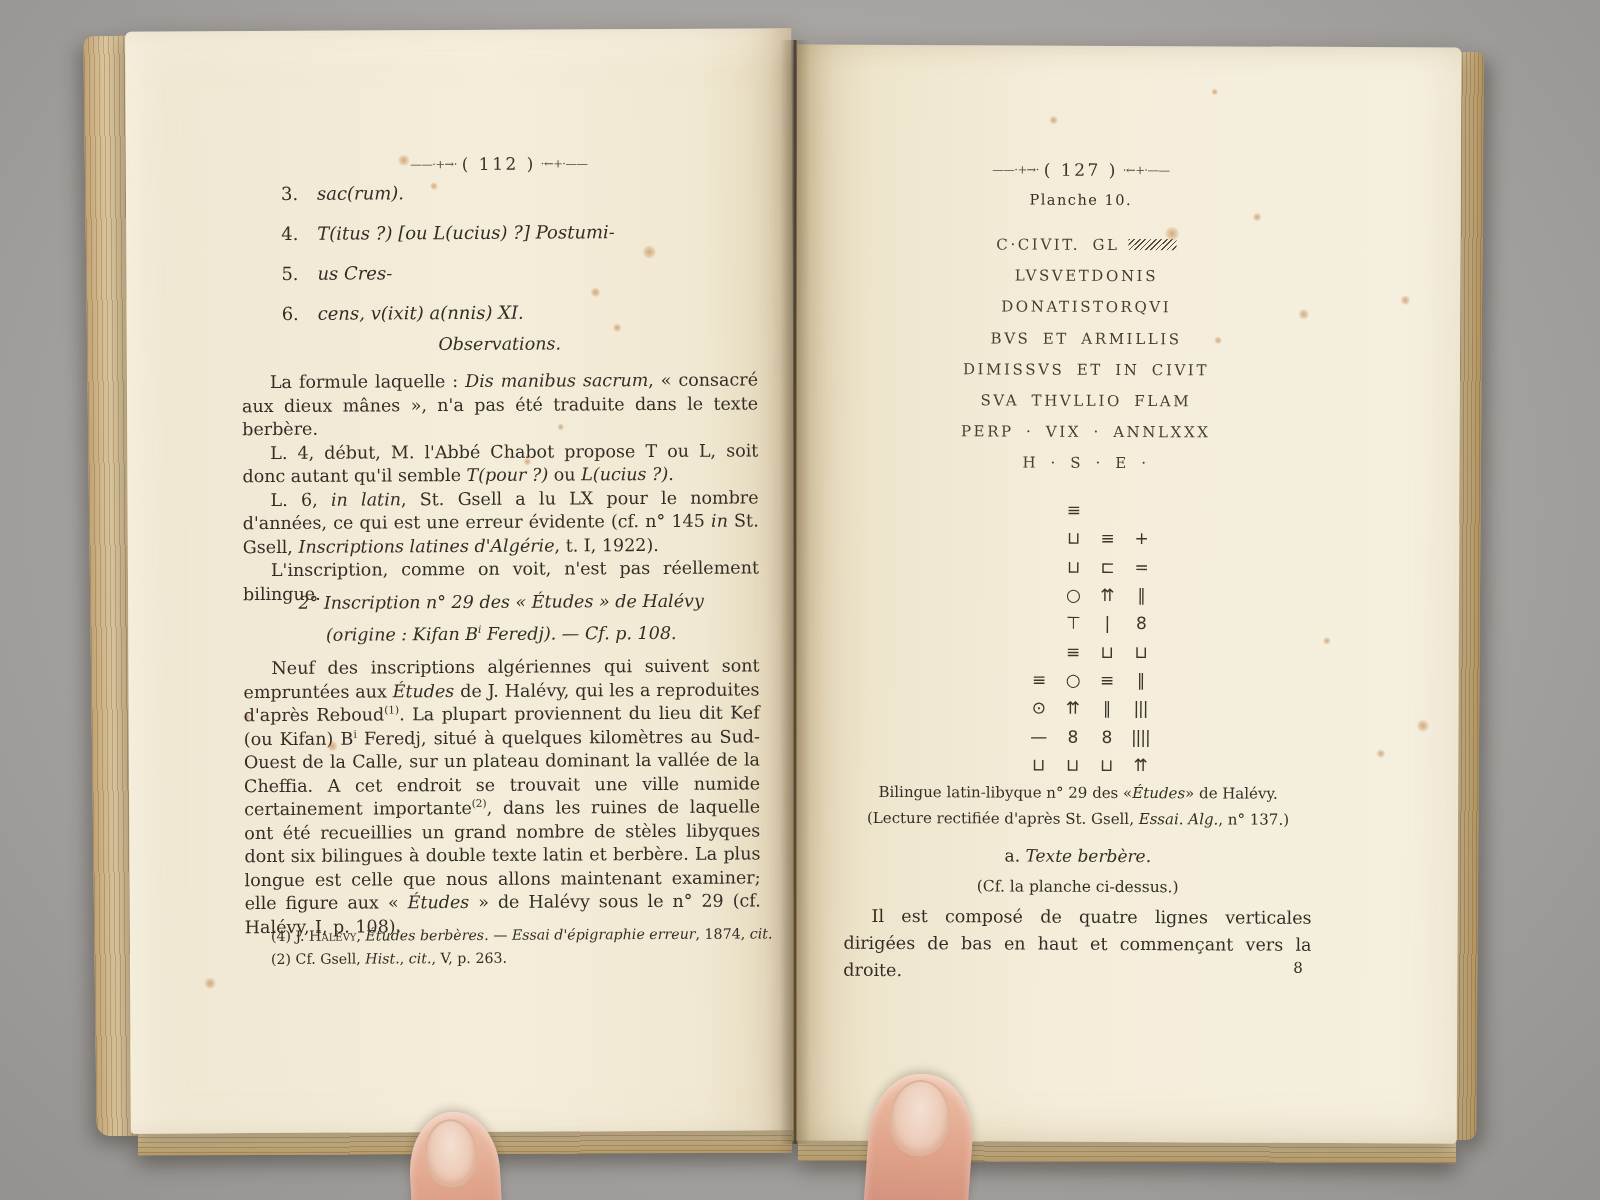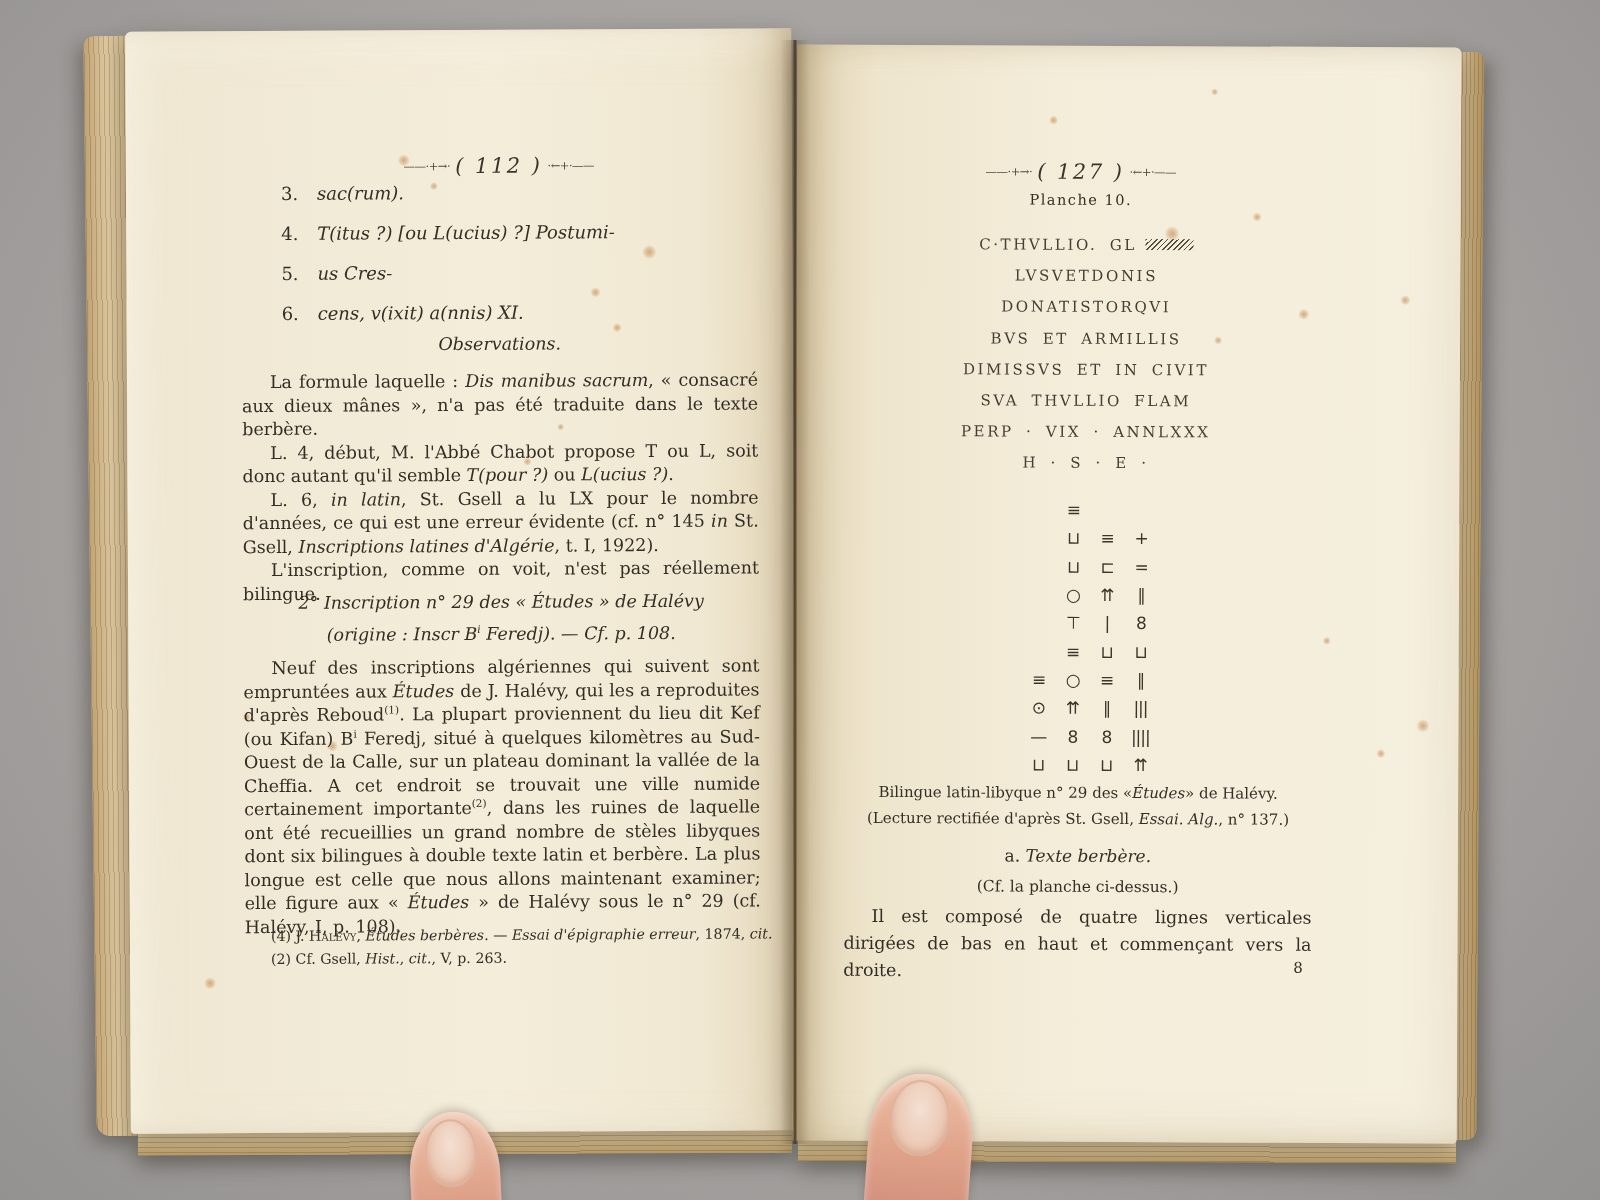--- a/index.html
+++ b/index.html
@@ -45,21 +45,21 @@
 
   
   .it{font-style:italic;}
   .sc{font-variant:small-caps;}
   .sup{vertical-align:super;font-size:.6em;line-height:0;}
   .abs{position:absolute;}
   .para{margin:0;text-align:justify;text-indent:28px;hyphens:none;}
 
   .pg-header{display:flex;justify-content:center;align-items:center;gap:5px;color:#3a342b;}
   .orn{font-size:11.5px;letter-spacing:-.5px;opacity:.9;}
-  .pgnum{font-size:21px;letter-spacing:2.5px;font-style:italic;}
+  .pgnum{font-size:17px;letter-spacing:2.5px;}
 
   
   .lp-col{left:115px;width:516px;}
   .lp-header{top:124px;}
   .lp-list{top:152px;font-size:18px;}
   .lp-list .row{height:40px;display:flex;}
   .lp-list .num{width:36px;margin-left:40px;}
   .obs-title{top:304px;text-align:center;font-size:17.5px;}
   .obs-block{top:340px;font-size:17.5px;line-height:23.5px;}
   .sec-head{top:562px;text-align:center;font-size:17.5px;}
@@ -157,21 +157,21 @@
     <div class="abs lp-col obs-title it">Observations.</div>
 
     <div class="abs lp-col obs-block">
       <p class="para"><span>La formule laquelle : </span><span class="it">Dis manibus sacrum</span><span>, « consacré aux dieux mânes », n'a pas été traduite dans le texte berbère.</span></p>
       <p class="para"><span>L. 4, début, M. l'Abbé Chabot propose T ou L, soit donc autant qu'il semble </span><span class="it">T(pour ?)</span><span> ou </span><span class="it">L(ucius ?)</span><span>.</span></p>
       <p class="para"><span>L. 6, </span><span class="it">in latin</span><span>, St. Gsell a lu LX pour le nombre d'années, ce qui est une erreur évidente (cf. n° 145 </span><span class="it">in</span><span> St. Gsell, </span><span class="it">Inscriptions latines d'Algérie</span><span>, t. I, 1922).</span></p>
       <p class="para">L'inscription, comme on voit, n'est pas réellement bilingue.</p>
     </div>
 
     <div class="abs lp-col sec-head it">2° Inscription n° 29 des « Études » de Halévy</div>
-    <div class="abs lp-col sec-head2 it"><span>(origine : Inscr B</span><span class="sup">i</span><span> Feredj). — Cf. p. 108.</span></div>
+    <div class="abs lp-col sec-head2 it"><span>(origine : Kifan B</span><span class="sup">i</span><span> Feredj). — Cf. p. 108.</span></div>
 
     <p class="abs lp-col para main-para"><span>Neuf des inscriptions algériennes qui suivent sont empruntées aux </span><span class="it">Études</span><span> de J. Halévy, qui les a reproduites d'après Reboud</span><span class="sup">(1)</span><span>. La plupart proviennent du lieu dit Kef (ou Kifan) B</span><span class="sup">i</span><span> Feredj, situé à quelques kilomètres au Sud-Ouest de la Calle, sur un plateau dominant la vallée de la Cheffia. A cet endroit se trouvait une ville numide certainement importante</span><span class="sup">(2)</span><span>, dans les ruines de laquelle ont été recueillies un grand nombre de stèles libyques dont six bilingues à double texte latin et berbère. La plus longue est celle que nous allons maintenant examiner; elle figure aux « </span><span class="it">Études</span><span> » de Halévy sous le n° 29 (cf. Halévy, I, p. 108).</span></p>
 
     <div class="abs lp-col footnotes">
       <div><span>(4) J. </span><span class="sc">Halévy</span><span>, </span><span class="it">Études berbères.</span><span> — </span><span class="it">Essai d'épigraphie erreur</span><span>, 1874, </span><span class="it">cit.</span></div>
       <div><span>(2) Cf. Gsell, </span><span class="it">Hist.</span><span>, </span><span class="it">cit.</span><span>, V, p. 263.</span></div>
     </div>
   </div>
 
   <div class="page page-right">
@@ -189,21 +189,21 @@
 
     <div class="abs rp-col rp-header pg-header">
       <span class="orn">——·+→·</span>
       <span class="pgnum">( 127 )</span>
       <span class="orn">·←+·——</span>
     </div>
 
     <div class="abs rp-col plate-label">Planche 10.</div>
 
     <div class="abs latin">
-      <div><span>C·THVLLIO. GL</span><span class="hatch"></span></div>
+      <div><span>C·CIVIT. GL</span><span class="hatch"></span></div>
       <div>LVSVETDONIS</div>
       <div>DONATISTORQVI</div>
       <div>BVS ET ARMILLIS</div>
       <div>DIMISSVS ET IN CIVIT</div>
       <div>SVA THVLLIO FLAM</div>
       <div>PERP · VIX · ANNLXXX</div>
       <div>H · S · E ·</div>
     </div>
 
     <div class="abs symbols">

